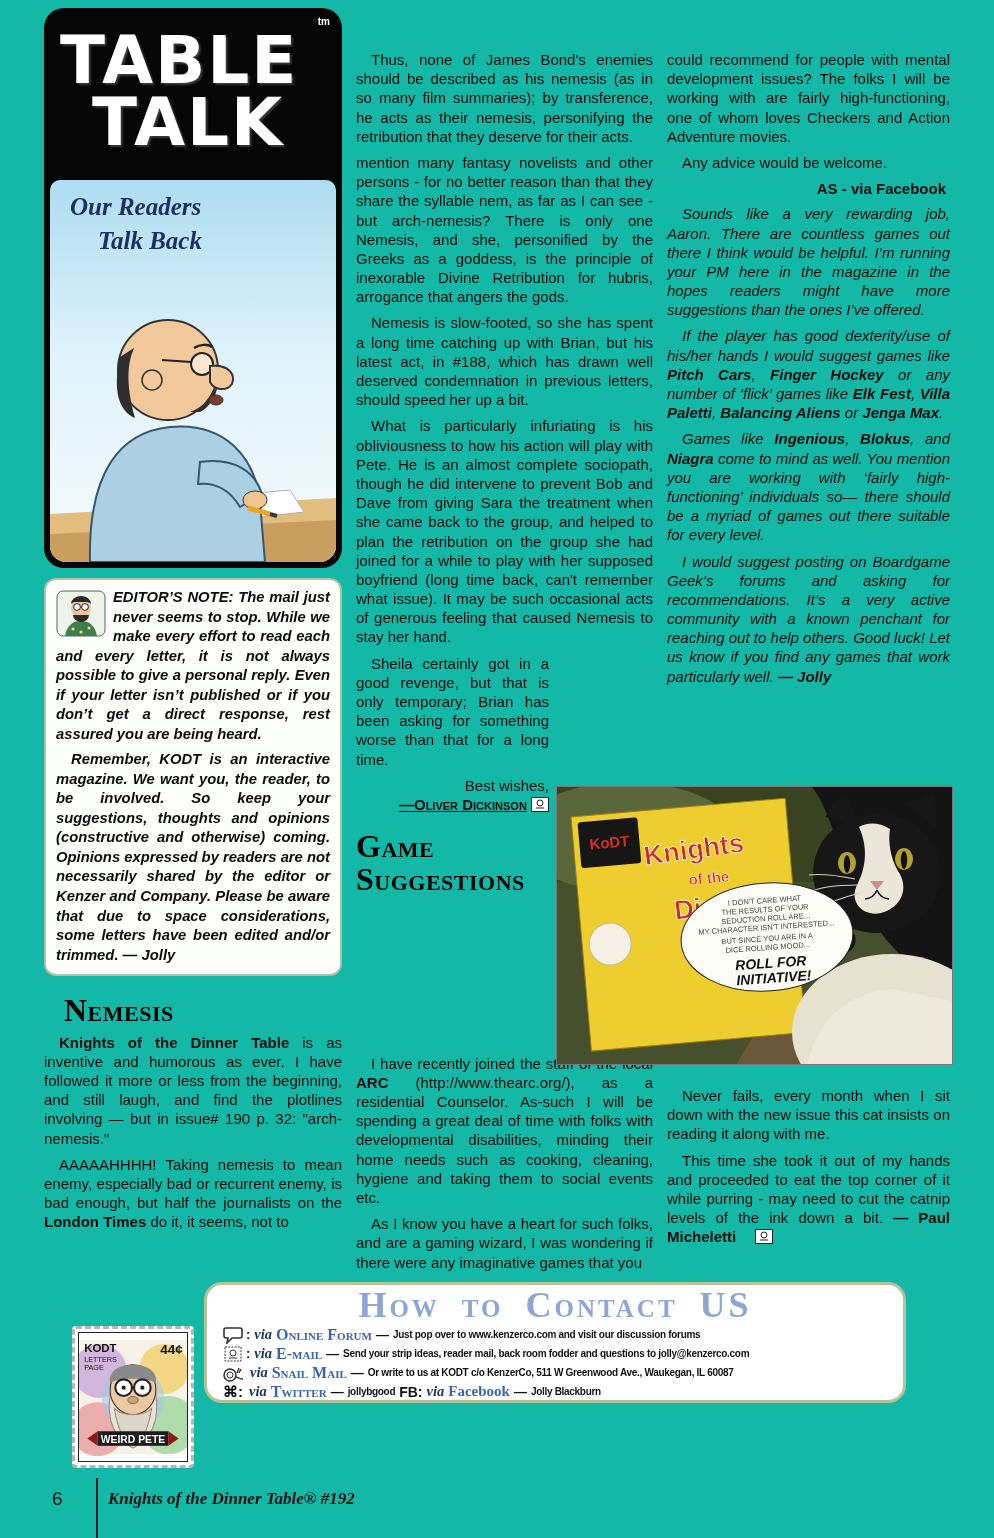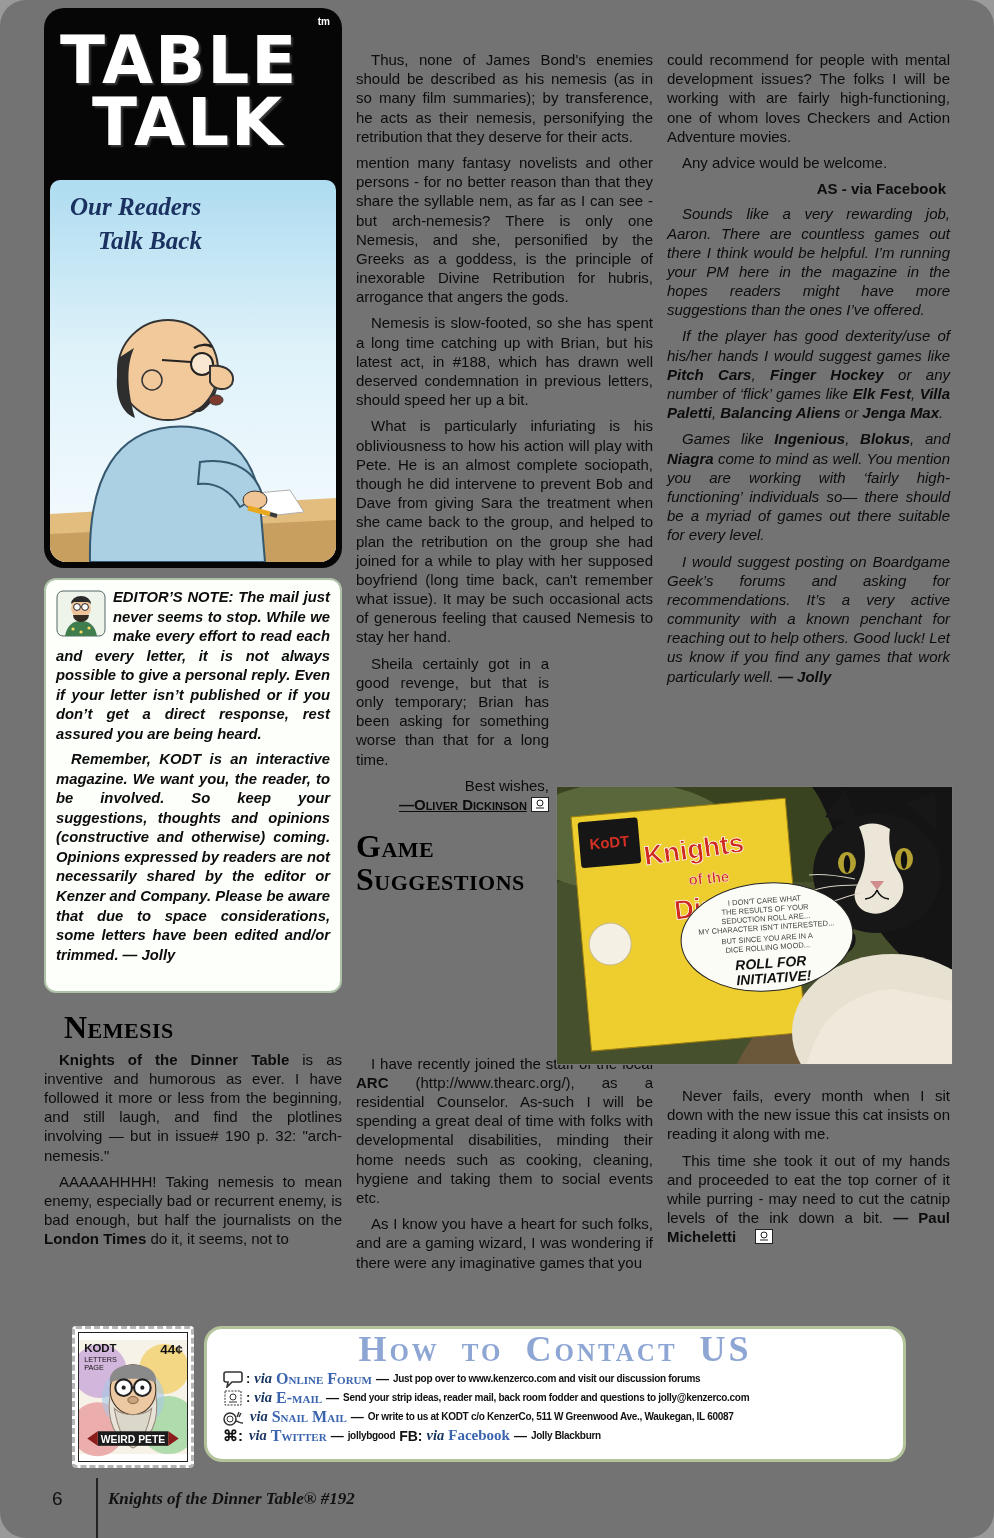--- a/index.html
+++ b/index.html
@@ -1,18 +1,18 @@
 <!DOCTYPE html>
 <html><head>
 <meta charset="utf-8">
 <title>Table Talk</title>
 <style>
   html,body{margin:0;padding:0;}
   body{background:#9a9a9a;font-family:"Liberation Sans",sans-serif;}
-  .page{position:relative;width:994px;height:1538px;background:#737373;margin:0 auto;overflow:hidden;border-radius:26px;}
+  .page{position:relative;width:994px;height:1538px;background:#14b8a6;margin:0 auto;overflow:hidden;}
 
   .col{position:absolute;}
   .col1{left:44px;top:8px;width:298px;}
   .col2{left:356px;top:50px;width:297px;}
   .col3{left:667px;top:50px;width:283px;}
   .col3b{left:667px;top:1086px;width:283px;}
 
   .body-text{font-size:15px;line-height:1.28;text-align:justify;color:#0c0c0c;}
   .para{margin:0 0 7px 0;}
   .ind{text-indent:15px;}
@@ -29,35 +29,35 @@
   .mast-title{padding-top:14px;}
   .mast-line{color:#fff;font-family:"DejaVu Sans",sans-serif;font-weight:bold;font-size:66px;line-height:1.0;letter-spacing:2px;padding-left:10px;text-shadow:2px 2px 2px #3a3a3a;}
   .mast-line2{padding-left:42px;margin-top:-4px;}
   .mast-panel{position:absolute;left:6px;right:6px;bottom:6px;height:382px;border-radius:10px 10px 16px 16px;background:linear-gradient(180deg,#aedcf0 0%,#dff2fa 45%,#f6fbfe 100%);overflow:hidden;}
   .tagline{position:absolute;top:10px;left:20px;font-family:"Liberation Serif",serif;font-style:italic;font-weight:bold;font-size:25px;color:#1b3261;line-height:1.35;}
   .tagline .t2{padding-left:28px;}
   .writer-svg{position:absolute;left:0;bottom:0;}
 
   .editors-note{margin-top:10px;border:2px solid #aec2a8;border-radius:12px;background:#fdfffa;padding:8px 10px 9px 10px;font-style:italic;font-weight:bold;font-size:14.8px;line-height:1.32;text-align:justify;color:#0c0c0c;}
   .note-para{margin:0 0 6px 0;}
-  .note-para:last-child{margin-bottom:17px;}
+  .note-para:last-child{margin-bottom:0;}
   .note-ind{text-indent:15px;}
   .avatar{float:left;width:50px;height:47px;margin:2px 7px 2px 0;}
 
   .photo-spacer{float:right;width:104px;height:400px;}
   .clear-r{clear:right;}
 
   .sig{text-align:right;padding-right:4px;margin:2px 0 6px 0;}
   .sig-name{font-variant:small-caps;font-weight:bold;text-decoration:underline;}
   .sig-strong{font-weight:bold;}
   .stamp-inline{display:inline-block;vertical-align:-2px;}
 
   .photo{position:absolute;left:556px;top:786px;width:395px;height:277px;border:1px solid #777;background:#47502c;}
 
-  .contact-box{position:absolute;left:204px;top:1326px;width:702px;height:136px;border:3px solid #b3c49a;border-radius:18px;background:#fff;padding:2px 14px 0 14px;box-sizing:border-box;overflow:hidden;}
+  .contact-box{position:absolute;left:204px;top:1282px;width:702px;height:121px;border:3px solid #b3c49a;border-radius:18px;background:#fff;padding:2px 14px 0 14px;box-sizing:border-box;overflow:hidden;}
   .contact-heading{text-align:center;font-family:"Liberation Serif",serif;font-variant:small-caps;font-weight:bold;font-size:36px;line-height:1.05;color:#8ea6d4;letter-spacing:3px;word-spacing:10px;}
   .c-row{display:flex;align-items:center;gap:4px;margin:1px 0;font-size:13px;font-weight:bold;color:#111;white-space:nowrap;overflow:hidden;}
   .c-icon{width:24px;display:inline-flex;justify-content:center;flex:none;}
   .c-colon{font-weight:bold;margin-left:-3px;}
   .c-via{font-family:"Liberation Serif",serif;font-style:italic;font-weight:bold;font-size:14.5px;color:#17335f;}
   .c-label{font-family:"Liberation Serif",serif;font-variant:small-caps;font-weight:bold;font-size:16px;color:#3a64ae;}
   .c-label-fb{font-family:"Liberation Serif",serif;font-weight:bold;font-size:15px;color:#3a64ae;}
   .c-dash{font-weight:bold;}
   .c-text{font-weight:bold;font-size:10px;letter-spacing:-0.3px;}
   .c-cmd{font-size:15px;font-weight:bold;}

